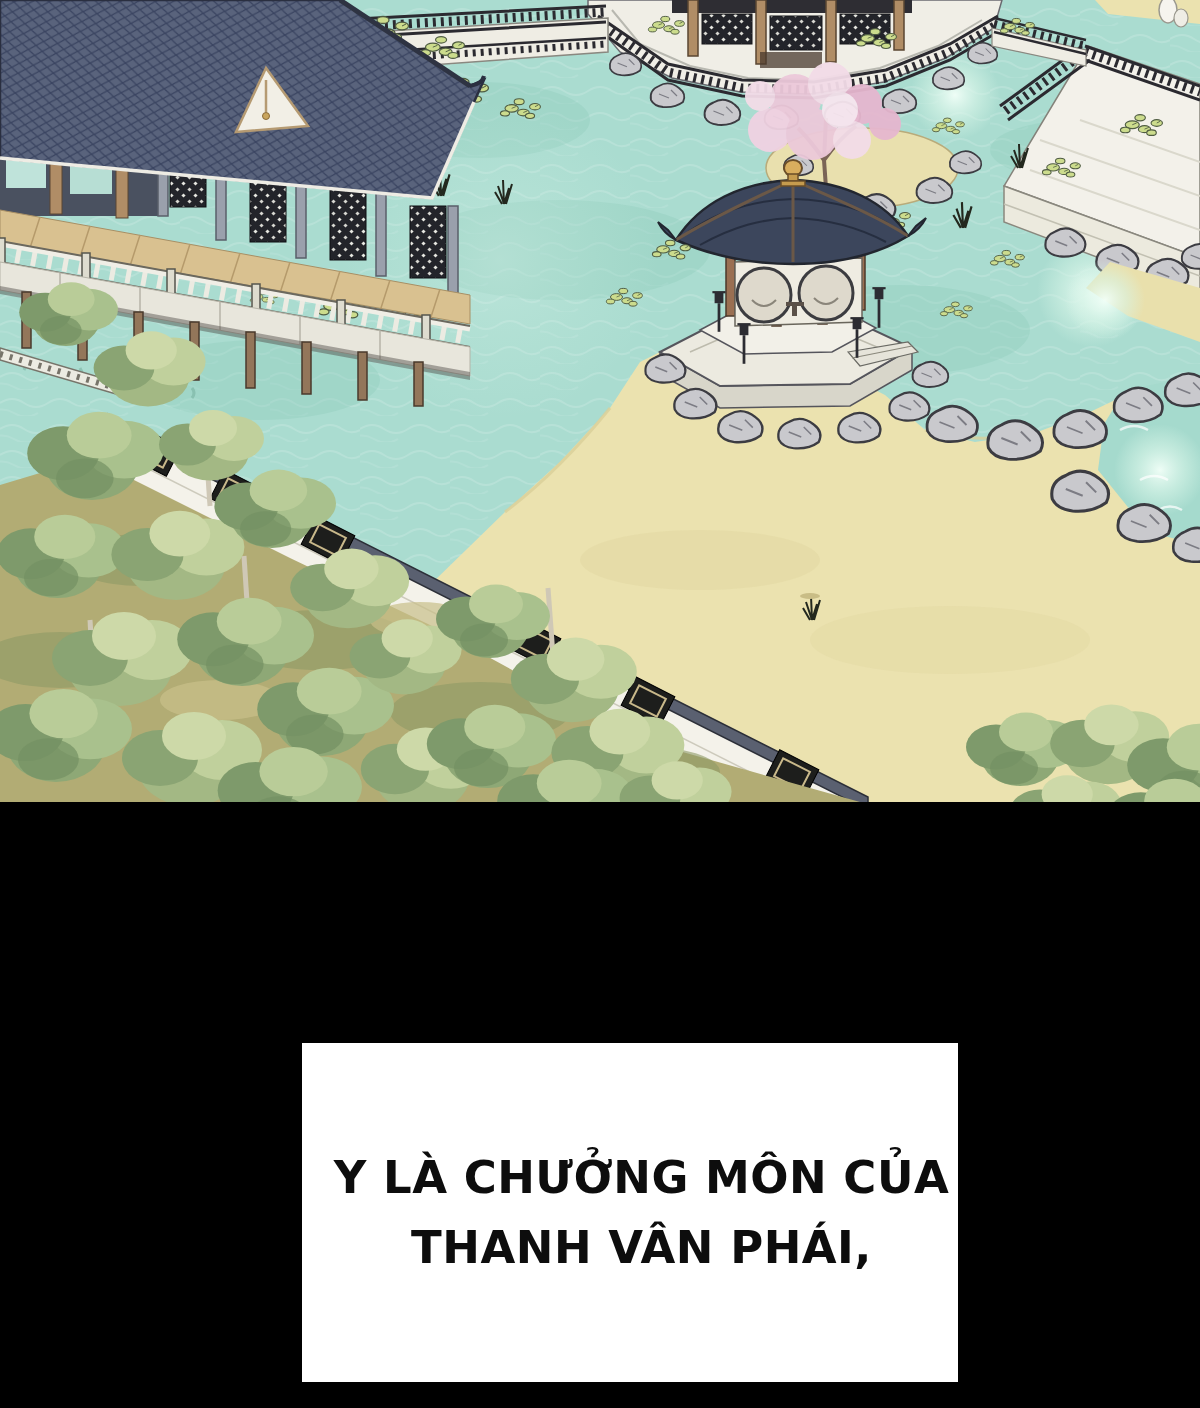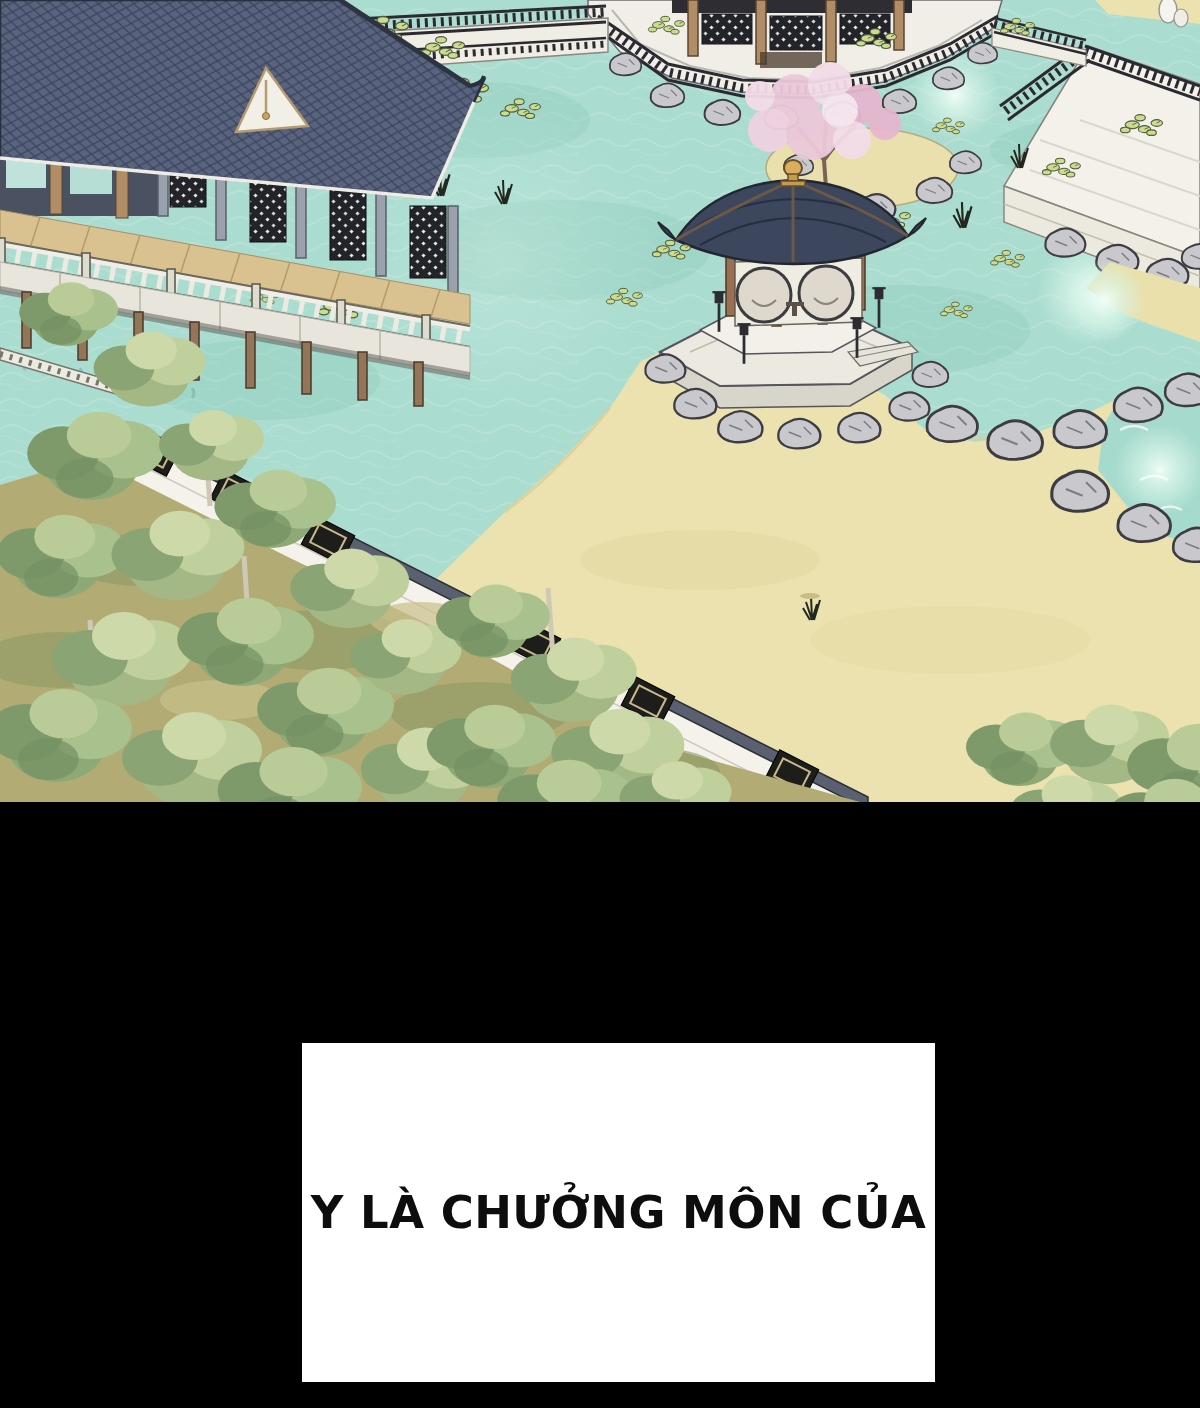--- a/index.html
+++ b/index.html
@@ -1,21 +1,21 @@
 <!DOCTYPE html>
 <html><head>
 <meta charset="utf-8">
 <style>
   html,body{margin:0;padding:0;background:#000;}
   #page{position:relative;width:1200px;height:1408px;background:#000;overflow:hidden;
         font-family:"DejaVu Sans","Liberation Sans",sans-serif;}
   #art{position:absolute;left:0;top:0;width:1200px;height:802px;display:block;}
   #caption-box{position:absolute;left:302px;top:1043px;width:633px;height:339px;
         background:#ffffff;display:flex;flex-direction:column;align-items:center;
-        justify-content:center;text-align:center;}
+        justify-content:center;text-align:center;padding-left:23px;}
   .cap-line{font-weight:700;font-size:45px;line-height:70px;color:#0d0d0d;
         letter-spacing:.5px;white-space:nowrap;}
 </style>
 </head>
 <body>
 
 <div id="page">
 
 <svg id="art" viewBox="0 0 1200 802" xmlns="http://www.w3.org/2000/svg">
 <defs>
@@ -444,15 +444,16 @@
   <use href="#tree" x="960" y="696" width="120" height="105"></use>
   <use href="#tree2" x="1040" y="684" width="136" height="119"></use>
   <use href="#tree" x="1120" y="704" width="144" height="126"></use>
   <use href="#tree2" x="1000" y="756" width="128" height="112"></use>
   <use href="#tree" x="1100" y="760" width="136" height="119"></use>
 </g>
 </svg>
 
 <div id="caption-box">
   <div class="cap-line">Y LÀ CHƯỞNG MÔN CỦA</div>
+  <div class="cap-line">THANH VÂN PHÁI,</div>
 </div>
 
 </div>
 
 </body></html>

